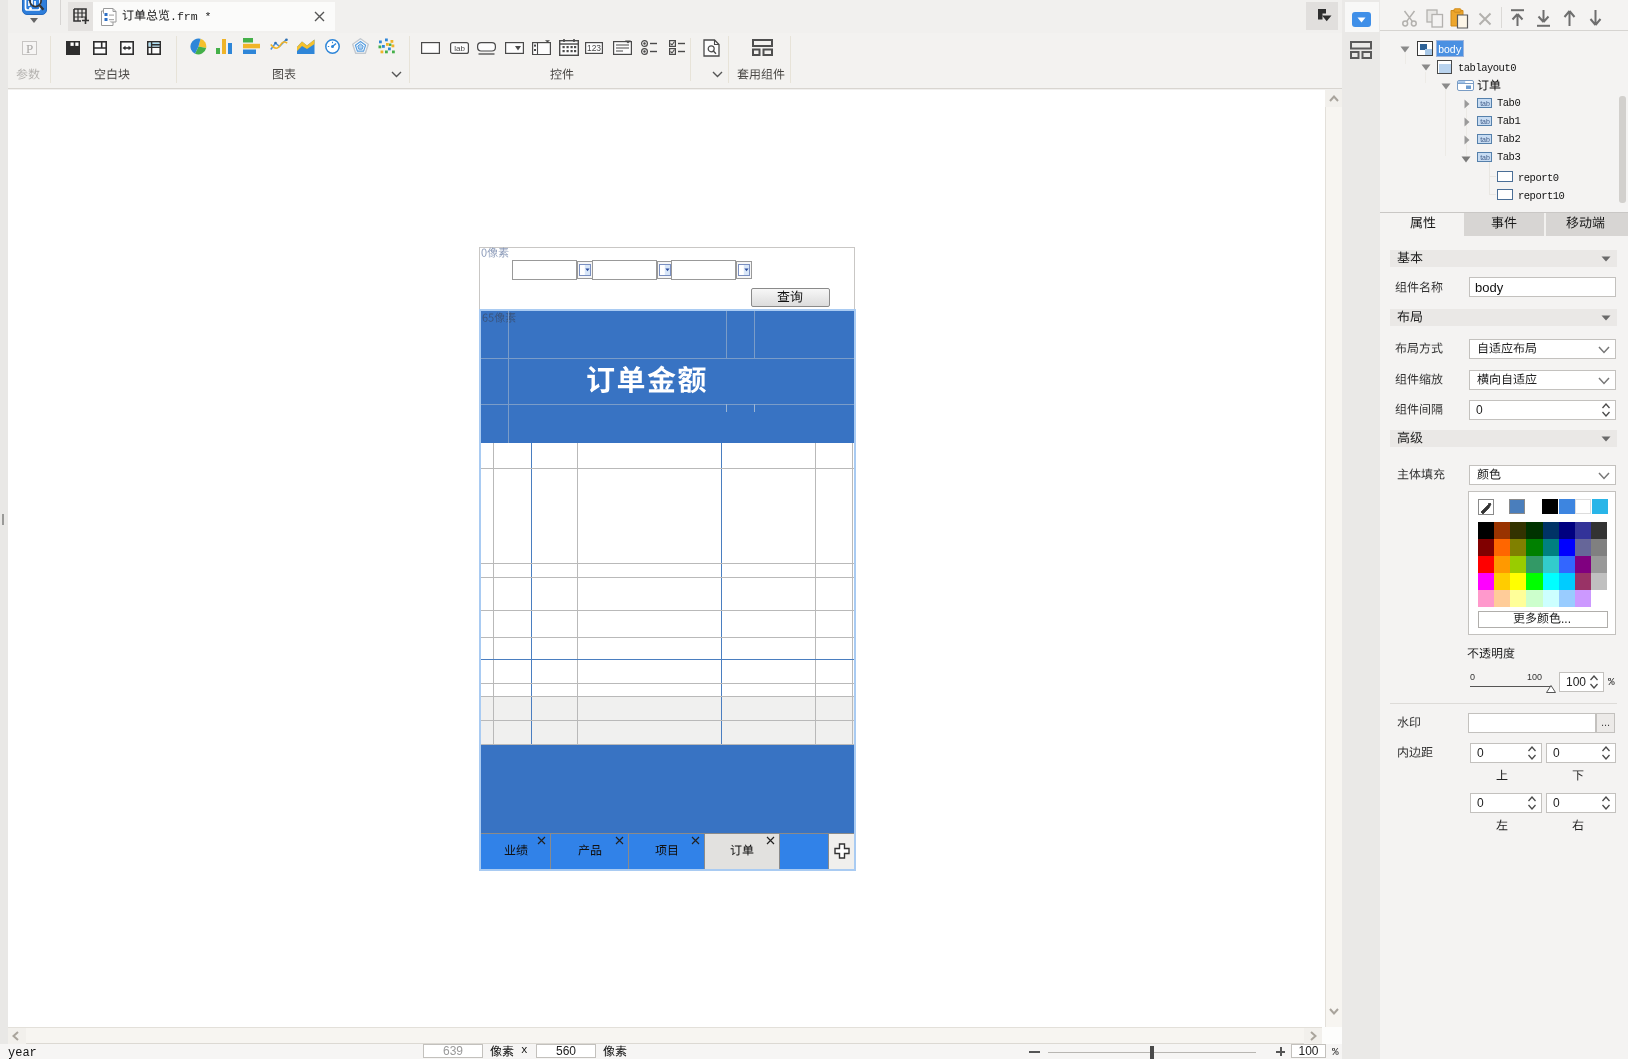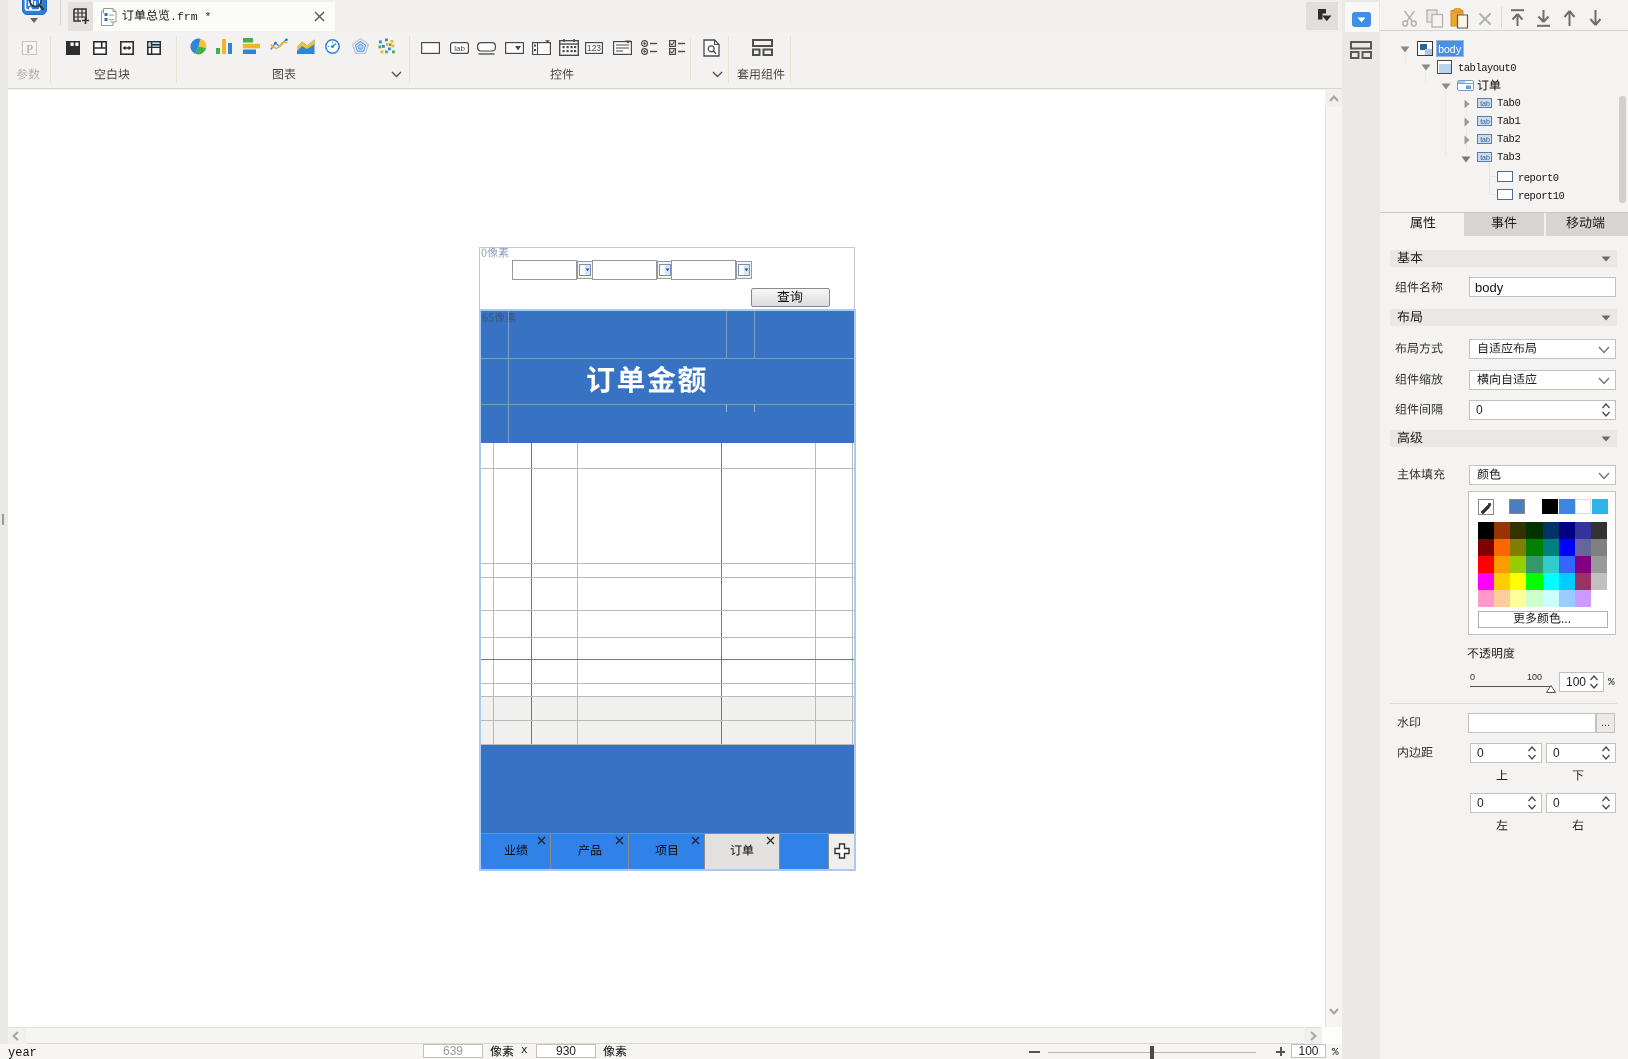--- a/index.html
+++ b/index.html
@@ -378,21 +378,21 @@
 <div class="abs" style="left:1322px;top:1027px;width:20px;height:17px;background:#fdfdfc"></div>
 <div class="abs" style="left:0;top:1044px;width:1343px;height:15px;background:#f6f5f4"></div>
 <div class="abs" style="left:8px;top:1046px;font-family:'Liberation Mono',monospace;font-size:12px;color:#111">year</div>
 <div class="abs" style="left:423px;top:1044px;width:60px;height:14px;background:#fff;border:1px solid #c3c1bd;font-size:12px;color:#9a9a9a;text-align:center;line-height:13px">639</div>
 <div class="abs" style="left:490px;top:1045px">
       <svg width="24.0" height="13.8" viewBox="0 0 24.0 13.8">
         <path fill="#111" d="M5.8 2.1H8C7.8 2.4 7.5 2.8 7.3 3.1H5C5.3 2.7 5.6 2.4 5.8 2.1ZM5.8 0.5C5.3 1.5 4.4 2.8 3.1 3.7C3.3 3.9 3.5 4.1 3.7 4.3C3.9 4.2 4.1 4 4.3 3.8V5.6H6.2C5.6 6.1 4.7 6.7 3.4 7C3.6 7.2 3.9 7.5 4 7.6C5 7.3 5.8 6.8 6.4 6.4C6.6 6.6 6.8 6.8 6.9 7C6.1 7.7 4.6 8.4 3.4 8.8C3.6 8.9 3.8 9.2 3.9 9.4C5 9 6.4 8.2 7.2 7.5C7.4 7.7 7.5 7.9 7.5 8.2C6.6 9.1 4.8 10 3.3 10.5C3.5 10.6 3.7 10.9 3.9 11.1C5.2 10.7 6.7 9.8 7.7 8.9C7.8 9.7 7.7 10.3 7.4 10.6C7.2 10.8 7.1 10.8 6.8 10.8C6.6 10.8 6.3 10.8 6 10.7C6.2 11 6.2 11.3 6.3 11.5C6.5 11.5 6.8 11.5 7 11.5C7.4 11.5 7.7 11.5 8 11.1C8.6 10.6 8.7 9.4 8.3 8.1L8.9 7.8C9.3 9.1 10.1 10.3 11.1 10.9C11.2 10.7 11.4 10.3 11.6 10.2C10.7 9.7 10 8.7 9.6 7.5C10 7.3 10.5 7 10.9 6.7L10.3 6.2C9.7 6.6 8.9 7.1 8.1 7.5C7.8 6.9 7.5 6.4 6.9 6L7.2 5.6H10.8V3.1H8.2C8.6 2.6 8.9 2.2 9.2 1.7L8.7 1.3L8.5 1.4H6.3L6.7 0.7ZM5.1 3.7H7.2C7.2 4.1 7.1 4.5 6.8 5H5.1ZM8 3.7H9.9V5H7.6C7.9 4.5 8 4.1 8 3.7ZM3.1 0.6C2.5 2.4 1.5 4.2 0.3 5.4C0.5 5.6 0.8 6 0.9 6.2C1.2 5.9 1.6 5.4 1.9 4.9V11.5H2.8V3.5C3.2 2.7 3.7 1.7 4 0.8Z M19.6 9.6C20.7 10.1 21.9 10.9 22.6 11.4L23.3 10.8C22.6 10.3 21.3 9.6 20.3 9.1ZM15.5 9.1C14.8 9.7 13.6 10.4 12.6 10.8C12.8 10.9 13.1 11.2 13.2 11.4C14.3 10.9 15.5 10.2 16.3 9.4ZM14.3 7.1C14.5 7 14.9 6.9 17.3 6.8C16.2 7.3 15.2 7.6 14.8 7.8C14.1 8 13.6 8.2 13.2 8.2C13.2 8.4 13.4 8.8 13.4 9C13.7 8.9 14.2 8.8 17.7 8.6V10.5C17.7 10.6 17.7 10.7 17.5 10.7C17.3 10.7 16.7 10.7 15.9 10.7C16.1 10.9 16.2 11.3 16.3 11.5C17.1 11.5 17.7 11.5 18.1 11.4C18.5 11.2 18.6 11 18.6 10.5V8.6L21.6 8.4C21.9 8.7 22.2 9 22.4 9.2L23.1 8.7C22.6 8.1 21.6 7.3 20.7 6.8L20.1 7.3C20.3 7.4 20.6 7.6 20.9 7.8L15.9 8C17.6 7.5 19.3 6.8 20.9 5.9L20.3 5.4C19.8 5.6 19.3 5.9 18.8 6.1L16 6.3C16.7 6 17.3 5.7 17.9 5.3L17.7 5H23.4V4.3H18.4V3.5H22.1V2.9H18.4V2.1H22.8V1.4H18.4V0.5H17.5V1.4H13.3V2.1H17.5V2.9H13.9V3.5H17.5V4.3H12.6V5H16.9C16.1 5.5 15.2 5.9 14.9 6.1C14.6 6.2 14.3 6.3 14.1 6.3C14.2 6.5 14.3 6.9 14.3 7.1Z"></path>
       </svg>
     </div>
 <div class="abs" style="left:521px;top:1044px;font-family:'Liberation Mono',monospace;font-size:11px;color:#111">x</div>
-<div class="abs" style="left:536px;top:1044px;width:60px;height:14px;background:#fff;border:1px solid #c3c1bd;font-size:12px;color:#222;text-align:center;line-height:13px">930</div>
+<div class="abs" style="left:536px;top:1044px;width:60px;height:14px;background:#fff;border:1px solid #c3c1bd;font-size:12px;color:#222;text-align:center;line-height:13px">560</div>
 <div class="abs" style="left:603px;top:1045px">
       <svg width="24.0" height="13.8" viewBox="0 0 24.0 13.8">
         <path fill="#111" d="M5.8 2.1H8C7.8 2.4 7.5 2.8 7.3 3.1H5C5.3 2.7 5.6 2.4 5.8 2.1ZM5.8 0.5C5.3 1.5 4.4 2.8 3.1 3.7C3.3 3.9 3.5 4.1 3.7 4.3C3.9 4.2 4.1 4 4.3 3.8V5.6H6.2C5.6 6.1 4.7 6.7 3.4 7C3.6 7.2 3.9 7.5 4 7.6C5 7.3 5.8 6.8 6.4 6.4C6.6 6.6 6.8 6.8 6.9 7C6.1 7.7 4.6 8.4 3.4 8.8C3.6 8.9 3.8 9.2 3.9 9.4C5 9 6.4 8.2 7.2 7.5C7.4 7.7 7.5 7.9 7.5 8.2C6.6 9.1 4.8 10 3.3 10.5C3.5 10.6 3.7 10.9 3.9 11.1C5.2 10.7 6.7 9.8 7.7 8.9C7.8 9.7 7.7 10.3 7.4 10.6C7.2 10.8 7.1 10.8 6.8 10.8C6.6 10.8 6.3 10.8 6 10.7C6.2 11 6.2 11.3 6.3 11.5C6.5 11.5 6.8 11.5 7 11.5C7.4 11.5 7.7 11.5 8 11.1C8.6 10.6 8.7 9.4 8.3 8.1L8.9 7.8C9.3 9.1 10.1 10.3 11.1 10.9C11.2 10.7 11.4 10.3 11.6 10.2C10.7 9.7 10 8.7 9.6 7.5C10 7.3 10.5 7 10.9 6.7L10.3 6.2C9.7 6.6 8.9 7.1 8.1 7.5C7.8 6.9 7.5 6.4 6.9 6L7.2 5.6H10.8V3.1H8.2C8.6 2.6 8.9 2.2 9.2 1.7L8.7 1.3L8.5 1.4H6.3L6.7 0.7ZM5.1 3.7H7.2C7.2 4.1 7.1 4.5 6.8 5H5.1ZM8 3.7H9.9V5H7.6C7.9 4.5 8 4.1 8 3.7ZM3.1 0.6C2.5 2.4 1.5 4.2 0.3 5.4C0.5 5.6 0.8 6 0.9 6.2C1.2 5.9 1.6 5.4 1.9 4.9V11.5H2.8V3.5C3.2 2.7 3.7 1.7 4 0.8Z M19.6 9.6C20.7 10.1 21.9 10.9 22.6 11.4L23.3 10.8C22.6 10.3 21.3 9.6 20.3 9.1ZM15.5 9.1C14.8 9.7 13.6 10.4 12.6 10.8C12.8 10.9 13.1 11.2 13.2 11.4C14.3 10.9 15.5 10.2 16.3 9.4ZM14.3 7.1C14.5 7 14.9 6.9 17.3 6.8C16.2 7.3 15.2 7.6 14.8 7.8C14.1 8 13.6 8.2 13.2 8.2C13.2 8.4 13.4 8.8 13.4 9C13.7 8.9 14.2 8.8 17.7 8.6V10.5C17.7 10.6 17.7 10.7 17.5 10.7C17.3 10.7 16.7 10.7 15.9 10.7C16.1 10.9 16.2 11.3 16.3 11.5C17.1 11.5 17.7 11.5 18.1 11.4C18.5 11.2 18.6 11 18.6 10.5V8.6L21.6 8.4C21.9 8.7 22.2 9 22.4 9.2L23.1 8.7C22.6 8.1 21.6 7.3 20.7 6.8L20.1 7.3C20.3 7.4 20.6 7.6 20.9 7.8L15.9 8C17.6 7.5 19.3 6.8 20.9 5.9L20.3 5.4C19.8 5.6 19.3 5.9 18.8 6.1L16 6.3C16.7 6 17.3 5.7 17.9 5.3L17.7 5H23.4V4.3H18.4V3.5H22.1V2.9H18.4V2.1H22.8V1.4H18.4V0.5H17.5V1.4H13.3V2.1H17.5V2.9H13.9V3.5H17.5V4.3H12.6V5H16.9C16.1 5.5 15.2 5.9 14.9 6.1C14.6 6.2 14.3 6.3 14.1 6.3C14.2 6.5 14.3 6.9 14.3 7.1Z"></path>
       </svg>
     </div>
 <div class="abs" style="left:1029px;top:1051px;width:11px;height:2px;background:#555"></div>
 <div class="abs" style="left:1048px;top:1052px;width:208px;height:1px;background:#b8b6b2"></div>
 <div class="abs" style="left:1150px;top:1046px;width:4px;height:13px;background:#4a4a4a"></div>
 <div class="abs" style="left:1276px;top:1051px;width:9px;height:2px;background:#555"></div>
 <div class="abs" style="left:1280px;top:1047px;width:2px;height:9px;background:#555;margin-left:-0.5px"></div>

